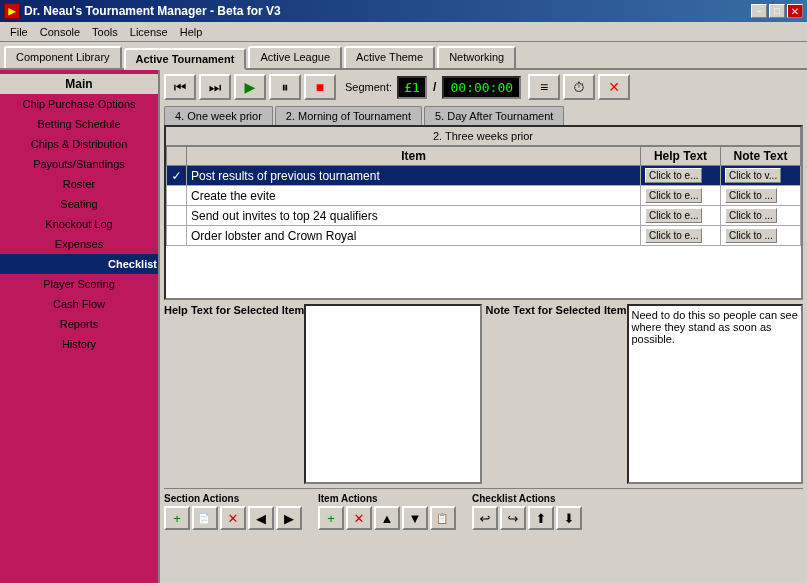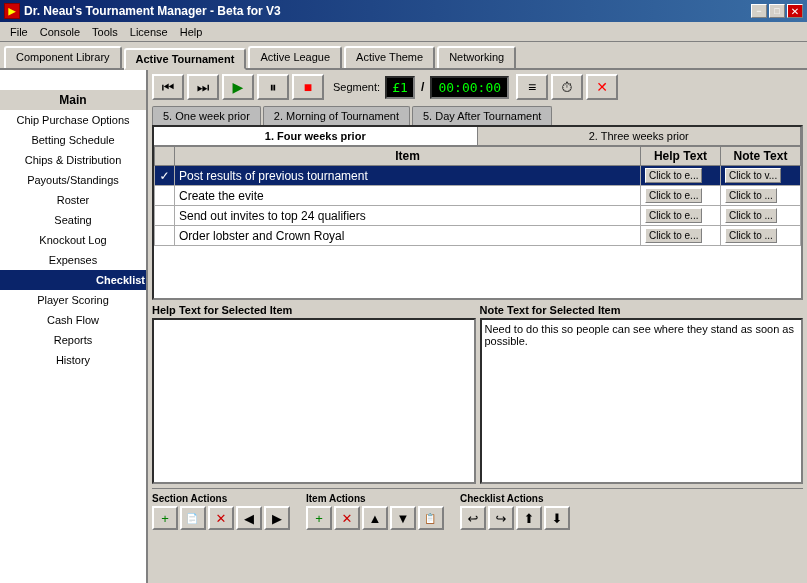--- a/index.html
+++ b/index.html
@@ -72,24 +72,24 @@
     }
 
     
     .content-area {
       display: flex;
       height: calc(583px - 22px - 20px - 28px);
     }
 
     
     .sidebar {
-      width: 148px;
-      background: #ffffff;
+      width: 160px;
+      background: #be185d;
       border-right: 2px solid #808080;
-      padding-top: 20px;
+      padding-top: 4px;
     }
     .sidebar-section-header {
       text-align: center;
       font-weight: bold;
       padding: 3px 0;
       font-size: 12px;
       background: #d4d0c8;
     }
     .sidebar-item {
       text-align: center;
@@ -234,21 +234,21 @@
     
     .bottom-panels {
       display: flex;
       gap: 4px;
       margin-top: 4px;
       height: 180px;
     }
     .text-panel {
       flex: 1;
       display: flex;
-      flex-direction: column;
+      flex-direction: row;
     }
     .text-panel-label {
       font-size: 11px;
       font-weight: bold;
       margin-bottom: 2px;
     }
     .text-panel textarea {
       flex: 1;
       border: 2px inset #808080;
       background: white;
@@ -355,29 +355,28 @@
       <span class="segment-label">Segment:</span>
       <span class="segment-number">£1</span>
       <span class="slash">/</span>
       <span class="timer-display">00:00:00</span>
       <button class="tb-btn" style="margin-left:4px;">≡</button>
       <button class="tb-btn">⏱</button>
       <button class="tb-btn" style="color:red;">✕</button>
     </div>
 
     <div class="sub-tabs">
-      <div class="sub-tab">5. One week prior</div>
+      <div class="sub-tab">4. One week prior</div>
       <div class="sub-tab">2. Morning of Tournament</div>
       <div class="sub-tab">5. Day After Tournament</div>
     </div>
 
     <div class="checklist-container" style="flex: 0 0 auto; height: 175px;">
 
       <div class="week-tabs">
-        <div class="week-tab active">1. Four weeks prior</div>
         <div class="week-tab">2. Three weeks prior</div>
       </div>
 
       <table class="checklist-table">
         <thead>
           <tr>
             <th class="check-cell"></th>
             <th class="item-col">Item</th>
             <th class="help-col">Help Text</th>
             <th class="note-col">Note Text</th>

